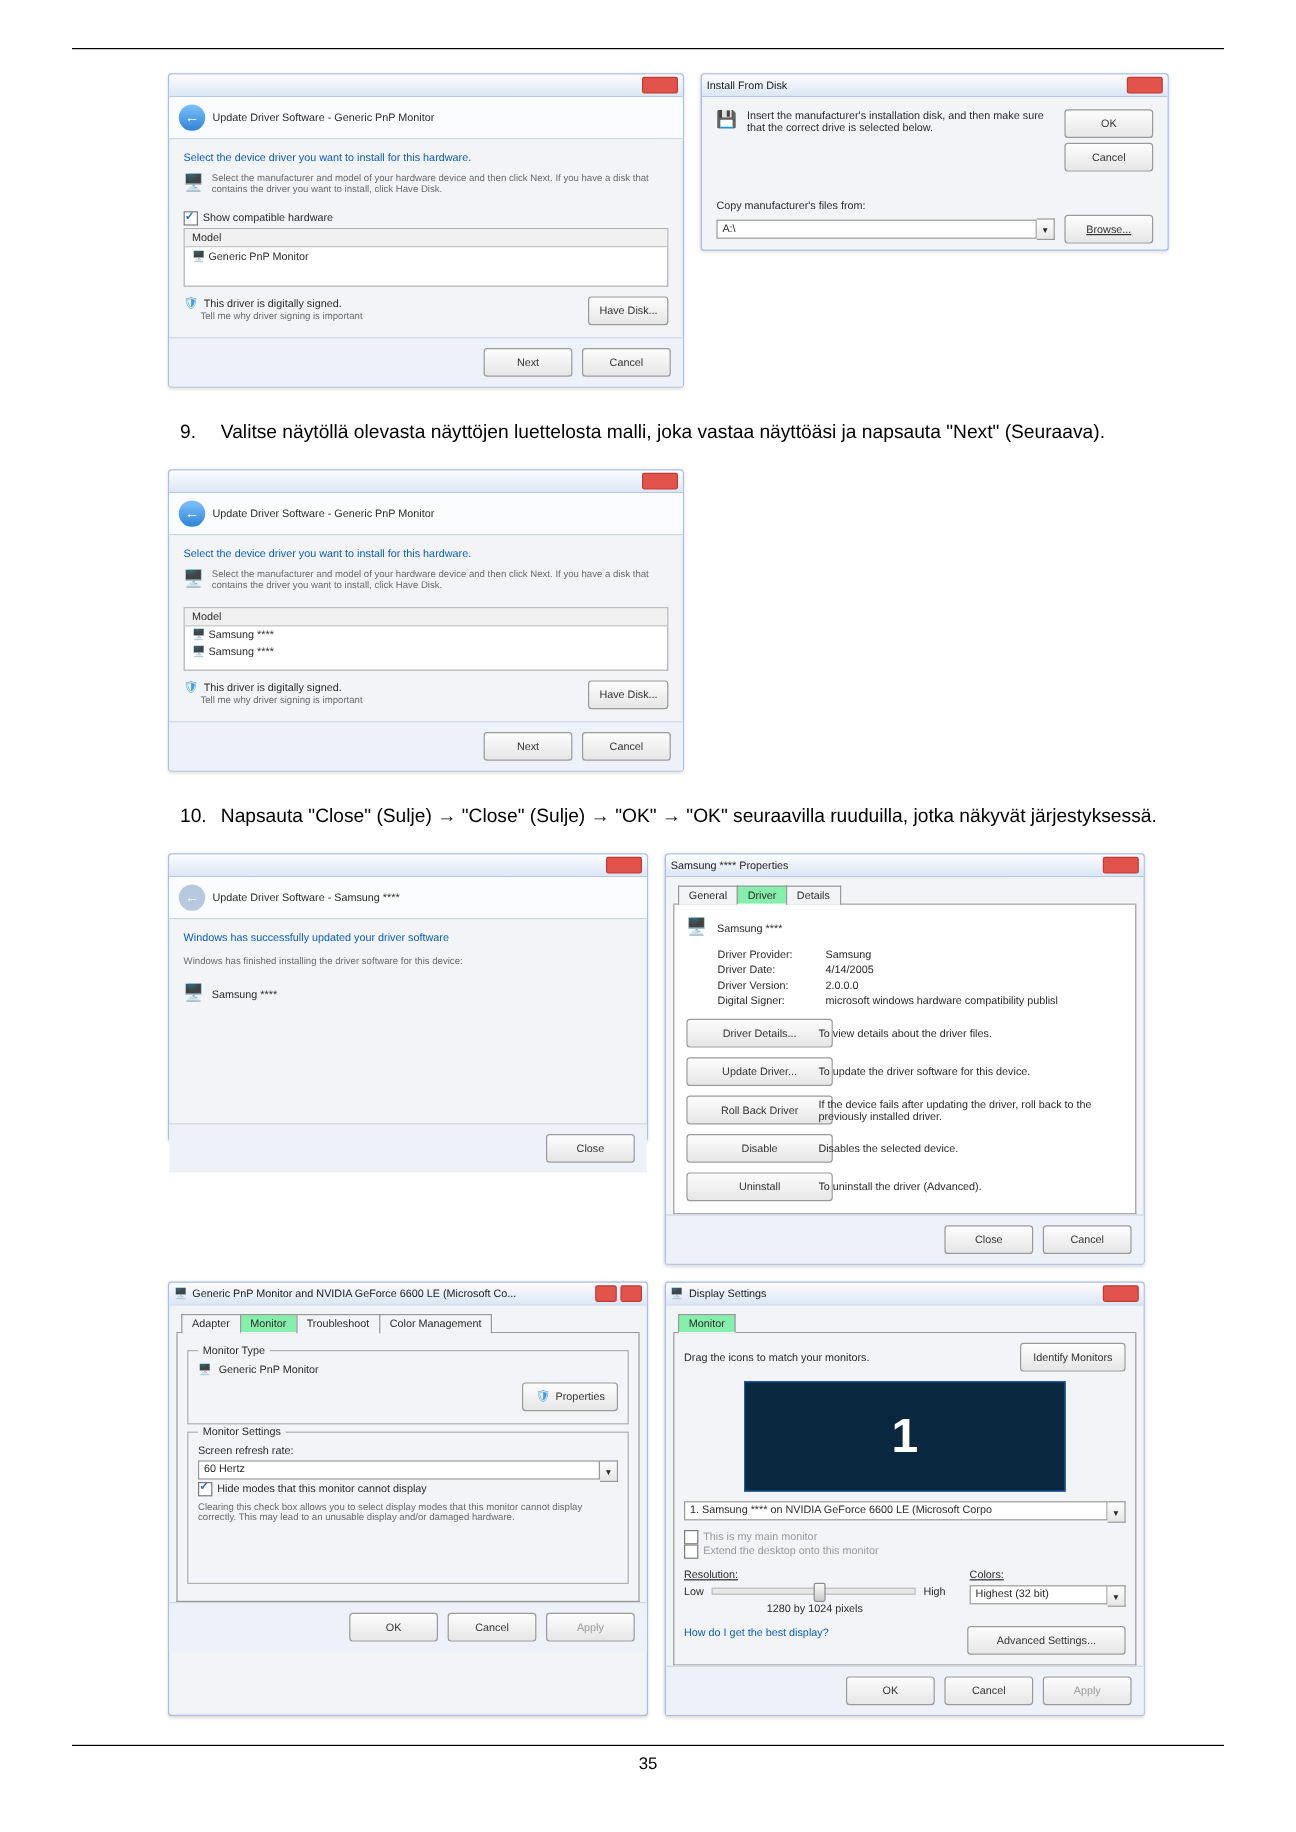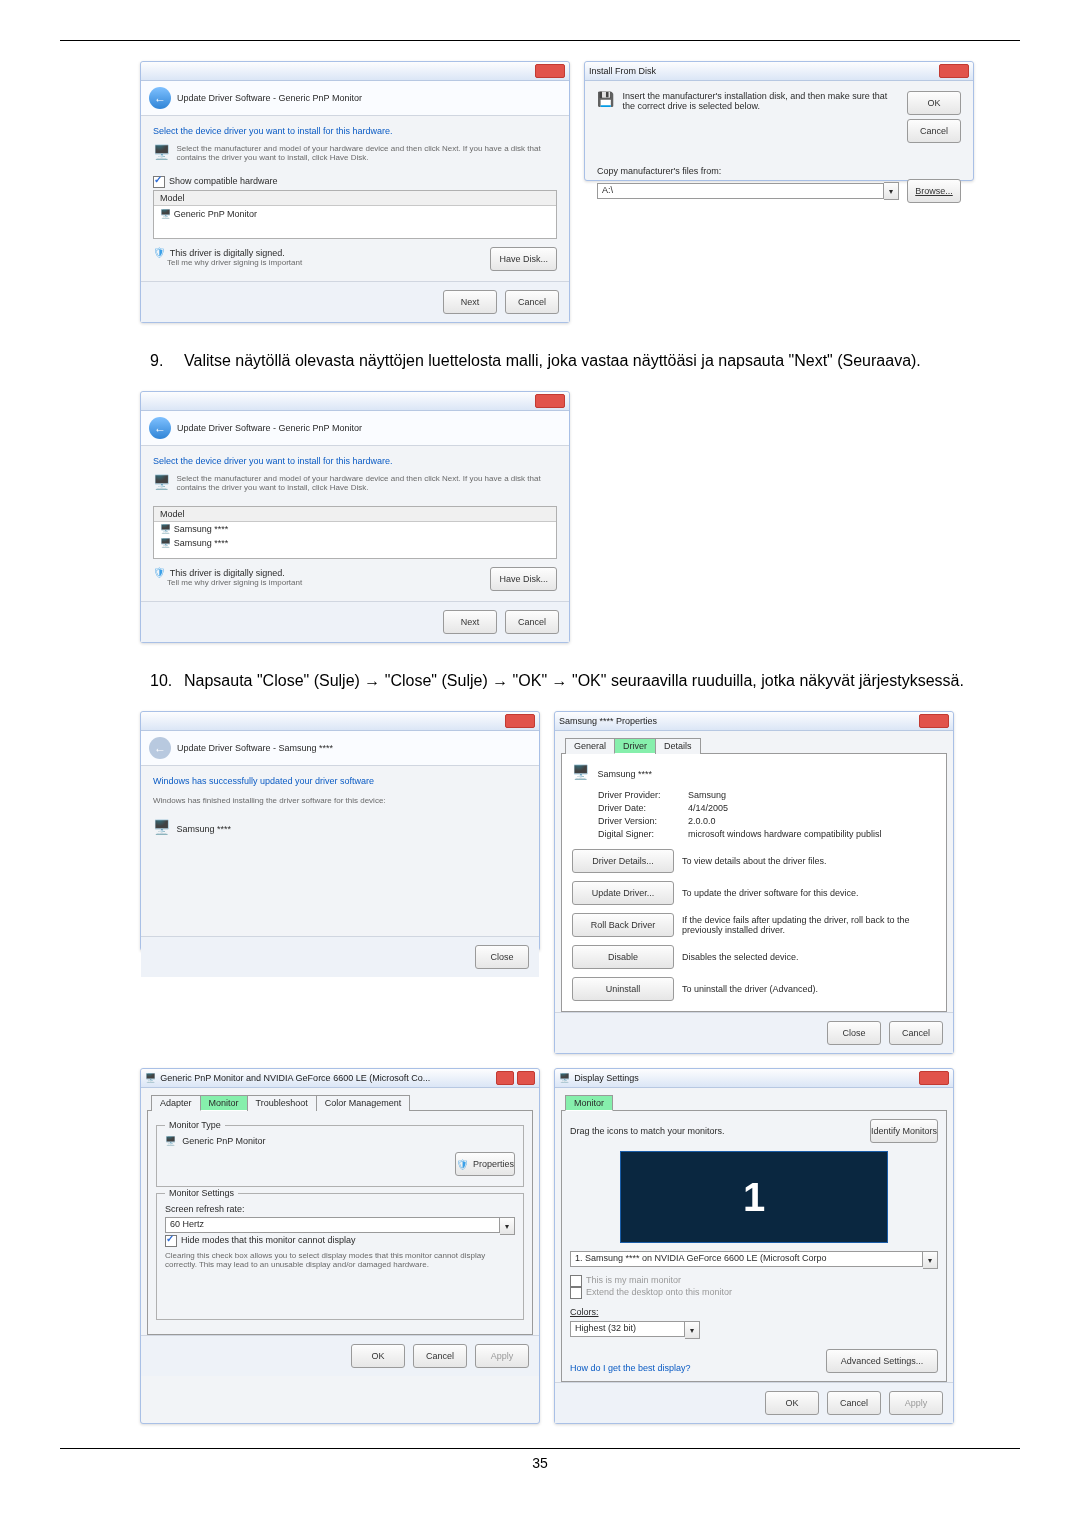--- a/index.html
+++ b/index.html
@@ -10,21 +10,21 @@
   .dialog { background:#f2f4f7; border:1px solid #a9c0e6; border-radius:3px; font-size:9px; color:#2a2a2a; box-shadow:0 1px 3px rgba(0,0,0,.15); box-sizing:border-box; }
   .dlg-titlebar { display:flex; align-items:center; justify-content:space-between; background:linear-gradient(#fdfdfe,#dbe6f6); border-bottom:1px solid #b7c8e2; padding:2px 4px; border-radius:3px 3px 0 0; }
   .dlg-titletext { color:#1a1a1a; font-size:9px; }
   .winbtns { display:flex; gap:3px; }
   .winbtn { width:28px; height:12px; background:#e1534b; border:1px solid #c23a32; border-radius:2px; }
   .dlg-body { padding:10px 12px 10px 12px; }
   .back-arrow { display:inline-flex; align-items:center; justify-content:center; width:22px; height:22px; border-radius:50%; background:linear-gradient(#7fc1ff,#2f84d6); color:#fff; font-weight:bold; font-size:12px; margin-right:6px; }
   .breadcrumb { display:flex; align-items:center; padding:6px 8px; border-bottom:1px solid #d0d6e0; background:#fafcff; }
   .link { color:#0a5bc4; }
   .subtle { color:#6a6a6a; font-size:8px; }
-  .btn { display:inline-flex; align-items:center; justify-content:center; background:linear-gradient(#fdfdfd,#e6e6e6); border:1px solid #9a9a9a; border-radius:3px; font-size:9px; padding:2px 0; min-width:52px; height:18px; color:#333; }
+  .btn { display:inline-flex; align-items:center; justify-content:center; background:linear-gradient(#fdfdfd,#e6e6e6); border:1px solid #9a9a9a; border-radius:3px; font-size:9px; padding:2px 10px; min-width:52px; height:18px; color:#333; }
   .btn.small { min-width:46px; padding:2px 8px; }
   .btn-row { display:flex; justify-content:flex-end; gap:8px; padding:8px 10px; background:#eef2f8; border-top:1px solid #d0d6e0; }
   .check { width:10px; height:10px; border:1px solid #7a7a7a; background:#fff; display:inline-block; vertical-align:middle; margin-right:4px; position:relative; }
   .check.checked::after { content:"✓"; position:absolute; top:-3px; left:0; font-size:10px; color:#2d6bd4; font-weight:bold;}
   .shield { font-size:10px; color:#3aa0e8; margin-right:4px; }
   .floppy { font-size:14px; color:#6c788a; margin-right:8px; }
   .input { background:#fff; border:1px solid #9a9a9a; height:16px; padding:1px 4px; font-size:9px; box-sizing:border-box; }
   .dropdown-arrow { background:linear-gradient(#fdfdfd,#e6e6e6); border:1px solid #9a9a9a; border-left:none; width:14px; height:16px; display:inline-flex; align-items:center; justify-content:center; font-size:8px; }
   .step-text { margin:26px 0 18px 90px; font-size:16px; line-height:1.5; max-width:860px; }
   .step-num { display:inline-block; width:34px; }
@@ -78,21 +78,21 @@
           </div>
           <span class="btn small">Have Disk...</span>
         </div>
       </div>
       <div class="btn-row">
         <span class="btn">Next</span>
         <span class="btn">Cancel</span>
       </div>
     </div>
 
-    <div class="dialog" style="width:390px; height:120px;">
+    <div class="dialog" style="width:390px; height:148px;">
       <div class="dlg-titlebar">
         <span class="dlg-titletext">Install From Disk</span>
         <div class="winbtns">
             <span class="winbtn"></span>
           </div>
       </div>
       <div class="dlg-body" style="display:flex; flex-direction:column; height:132px; box-sizing:border-box;">
         <div style="display:flex; align-items:flex-start;">
           <span class="floppy">💾</span>
           <span style="flex:1; font-size:9px;">Insert the manufacturer's installation disk, and then make sure that the correct drive is selected below.</span>
@@ -302,29 +302,40 @@
             <span class="btn">Identify Monitors</span>
           </div>
           <div class="monitor-placeholder">1</div>
           <div style="display:flex; margin-bottom:6px;">
               <span class="input" style="flex:1;">1. Samsung **** on NVIDIA GeForce 6600 LE (Microsoft Corpo</span>
               <span class="dropdown-arrow">▾</span>
             </div>
           <div class="disabled"><span class="check"></span><span>This is my main monitor</span></div>
           <div class="disabled" style="margin-bottom:8px;"><span class="check"></span><span>Extend the desktop onto this monitor</span></div>
           <div style="display:flex; gap:20px;">
+            <div style="flex:1;">
+              <div style="text-decoration:underline;">Resolution:</div>
+              <div style="display:flex; align-items:center; margin-top:4px;">
+                <span>Low</span>
+                <div class="slider-track">
+                    <div class="slider-thumb"></div>
+                  </div>
+                <span>High</span>
+              </div>
+              <div style="text-align:center; margin-top:4px;">1280 by 1024 pixels</div>
+            </div>
             <div style="width:130px;">
               <div style="text-decoration:underline;">Colors:</div>
               <div style="display:flex; margin-top:4px;">
                   <span class="input" style="flex:1;">Highest (32 bit)</span>
                   <span class="dropdown-arrow">▾</span>
                 </div>
             </div>
           </div>
-          <div style="display:flex; justify-content:space-between; align-items:flex-end; margin-top:10px;gap:44px;">
+          <div style="display:flex; justify-content:space-between; align-items:flex-start; margin-top:10px;gap:44px;">
             <span class="link">How do I get the best display?</span>
             <span class="btn" style="min-width:110px;">Advanced Settings...</span>
           </div>
         </div>
       </div>
       <div class="btn-row">
         <span class="btn">OK</span>
         <span class="btn">Cancel</span>
         <span class="btn disabled">Apply</span>
       </div>

